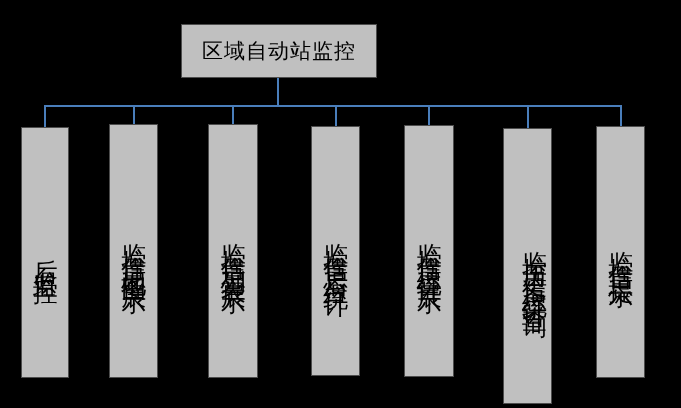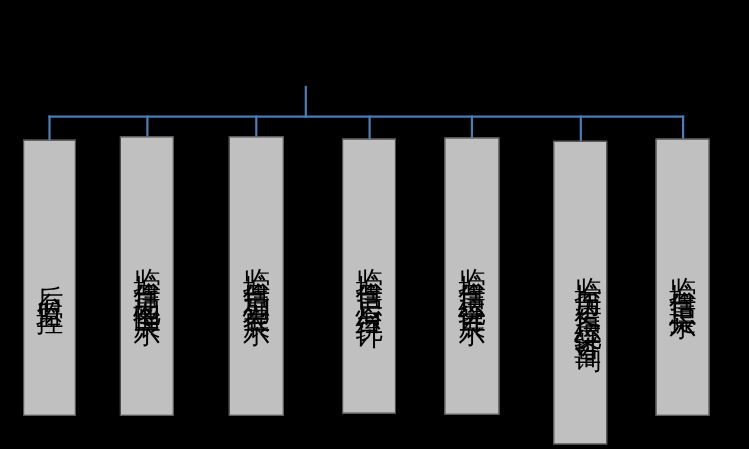--- a/index.html
+++ b/index.html
@@ -62,20 +62,23 @@
   <div class="conn conn-h" style="left:44px; top:105px; width:578px;"></div>
 
   <div class="conn conn-v" style="left:44px; top:105px; height:23px;"></div>
   <div class="conn conn-v" style="left:133px; top:105px; height:20px;"></div>
   <div class="conn conn-v" style="left:232px; top:105px; height:20px;"></div>
   <div class="conn conn-v" style="left:335px; top:105px; height:22px;"></div>
   <div class="conn conn-v" style="left:428px; top:105px; height:21px;"></div>
   <div class="conn conn-v" style="left:527px; top:105px; height:24px;"></div>
   <div class="conn conn-v" style="left:620px; top:105px; height:21px;"></div>
 
+  <div class="node node-root" style="left:181px; top:24px; width:196px; height:54px;">
+    <span>区域自动站监控</span>
+  </div>
 
   <div class="node node-child" style="left:21px; top:127px; width:48px; height:251px;">
     <span>后台监控</span>
   </div>
 
   <div class="node node-child" style="left:109px; top:124px; width:49px; height:254px;">
     <span>监控信息地图展示</span>
   </div>
 
   <div class="node node-child" style="left:208px; top:124px; width:50px; height:254px;">

